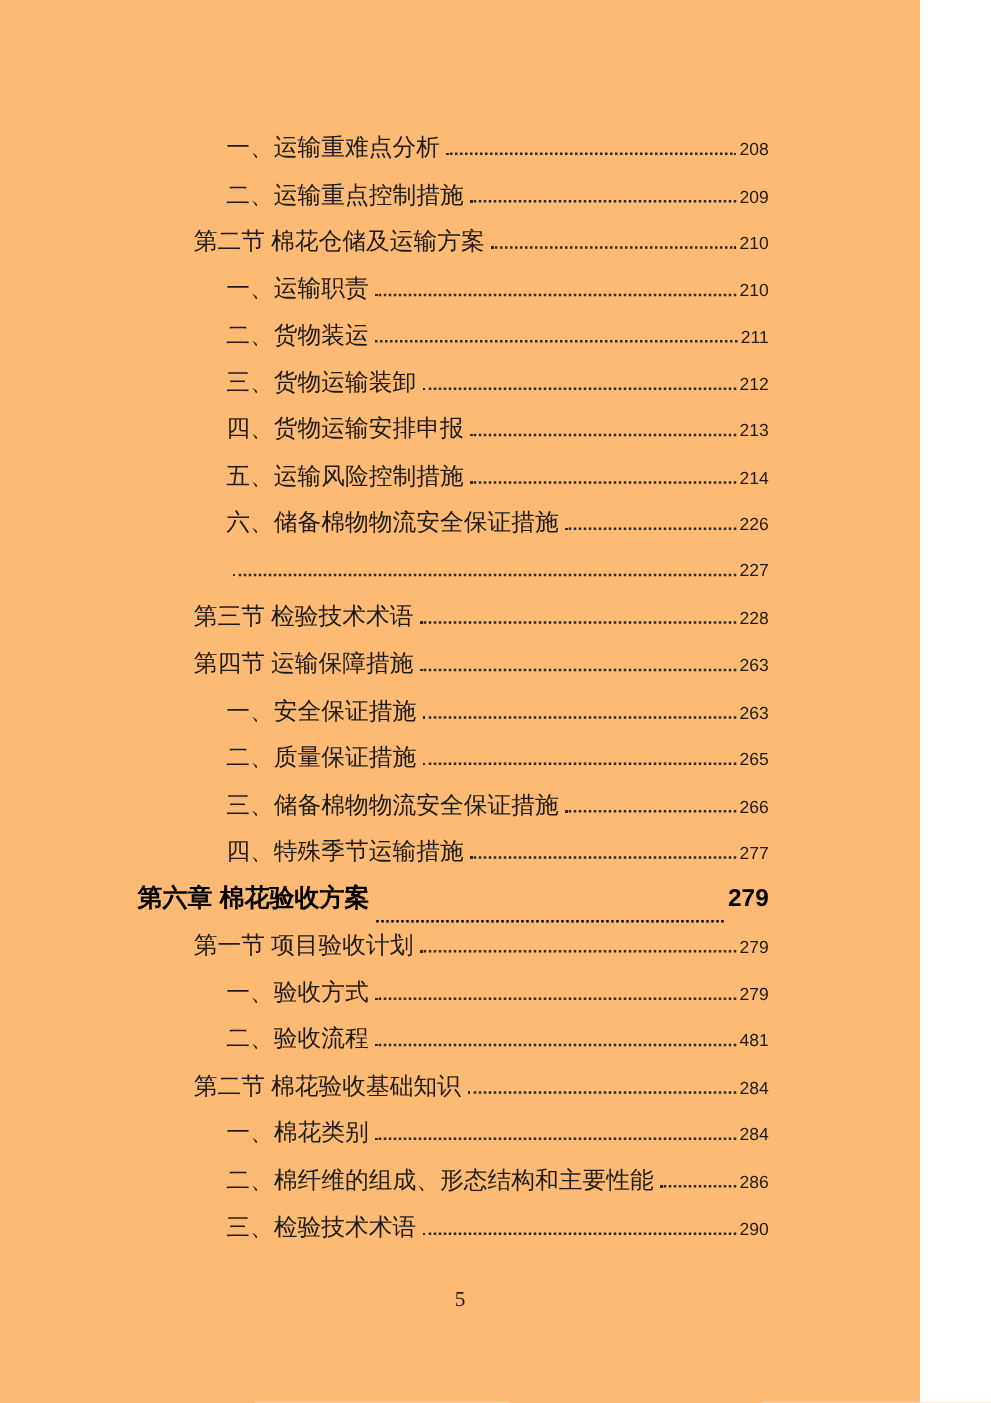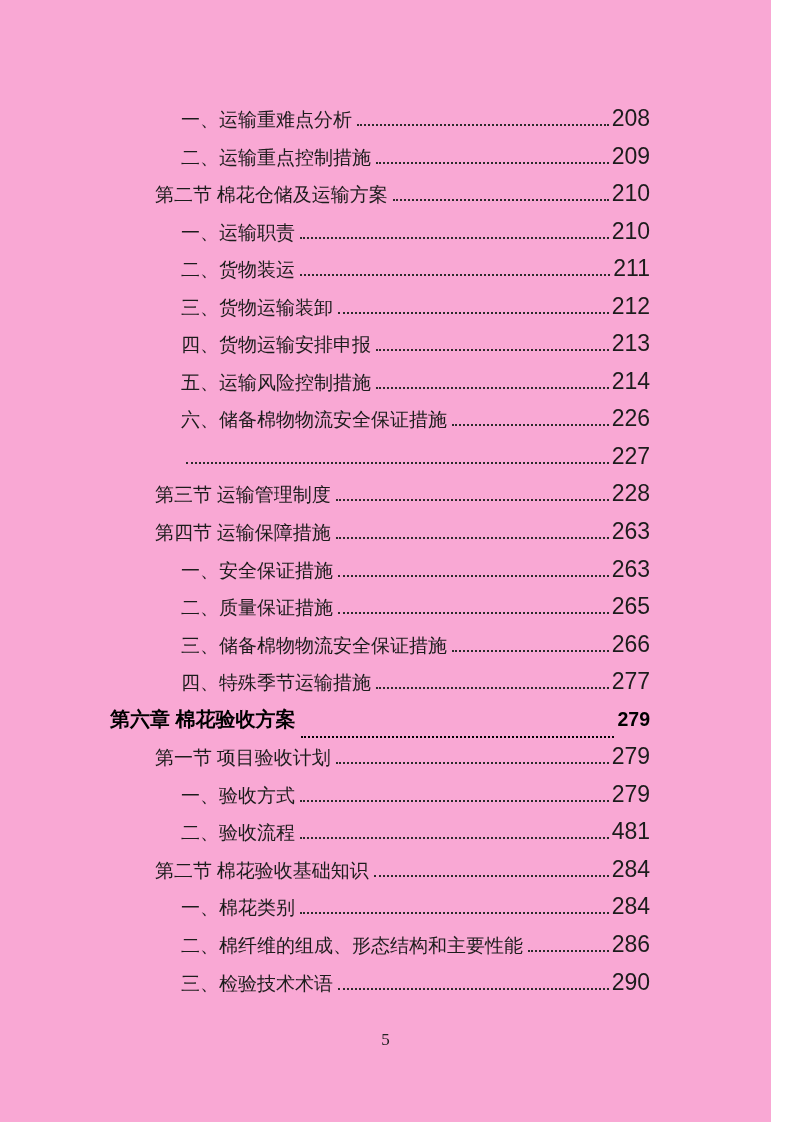--- a/index.html
+++ b/index.html
@@ -5,22 +5,21 @@
   html, body { margin: 0; padding: 0; background: #ffffff; }
   body {
     width: 793px; height: 1122px;
     font-family: "Liberation Serif", serif;
     color: #1c1c1c;
     overflow: hidden;
   }
   .page {
     position: relative;
     width: 736px; height: 1122px;
-    background: #f9a8d4;
-    padding-left: 35px;
+    background: #fdba74;
   }
   .toc {
     position: absolute;
     top: 100px; left: 110px; right: 121px;
   }
   .toc-row {
     display: flex;
     align-items: baseline;
     height: 37.55px;
     line-height: 37.55px;
@@ -43,21 +42,21 @@
     height: 15px;
     border-bottom: 2.2px dotted #2b2b2b;
     margin: 0 3px 0 5px;
   }
   .level-chapter .toc-leader {
     border-bottom: 2.6px dotted #000;
   }
   .toc-page {
     flex: 0 0 auto;
     font-family: "Liberation Sans", sans-serif;
-    font-size: 23px;
+    font-size: 14px;
   }
   .level-chapter .toc-page { font-weight: 700; font-size: 19.5px; }
   .footer-pagenum {
     position: absolute;
     top: 1026px; left: 0;
     width: 100%;
     text-align: center;
     font-size: 17px;
     line-height: 28px;
     color: #222;
@@ -121,21 +120,21 @@
     <span class="toc-leader"></span>
     <span class="toc-page">226</span>
   </div>
 
   <div class="toc-row level-item">
     <span class="toc-leader"></span>
     <span class="toc-page">227</span>
   </div>
 
   <div class="toc-row level-section">
-    <span class="toc-title">第三节 运输管理制度</span>
+    <span class="toc-title">第三节 检验技术术语</span>
     <span class="toc-leader"></span>
     <span class="toc-page">228</span>
   </div>
 
   <div class="toc-row level-section">
     <span class="toc-title">第四节 运输保障措施</span>
     <span class="toc-leader"></span>
     <span class="toc-page">263</span>
   </div>
 

